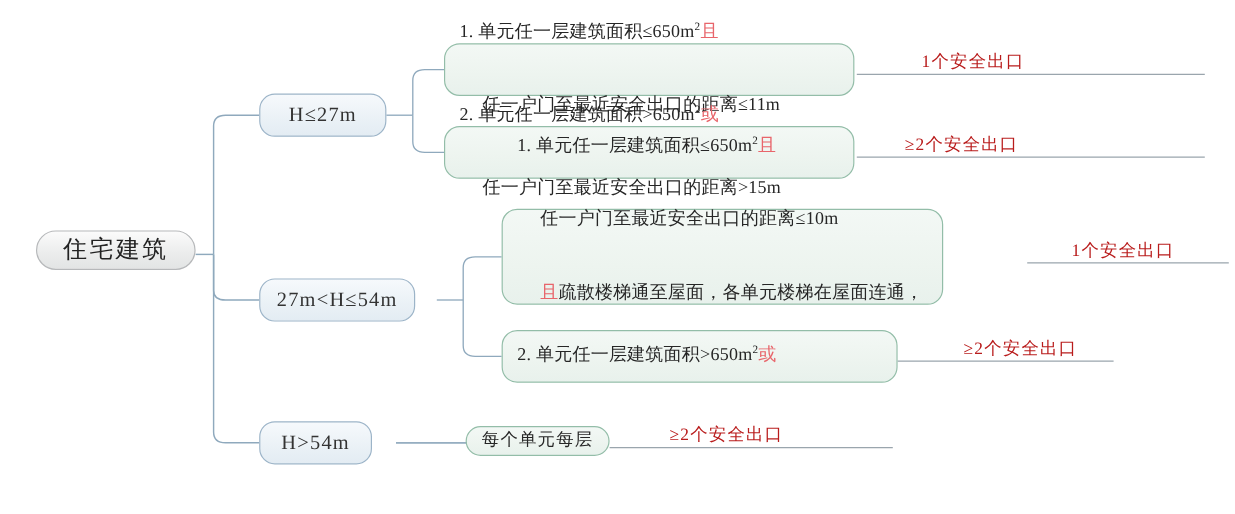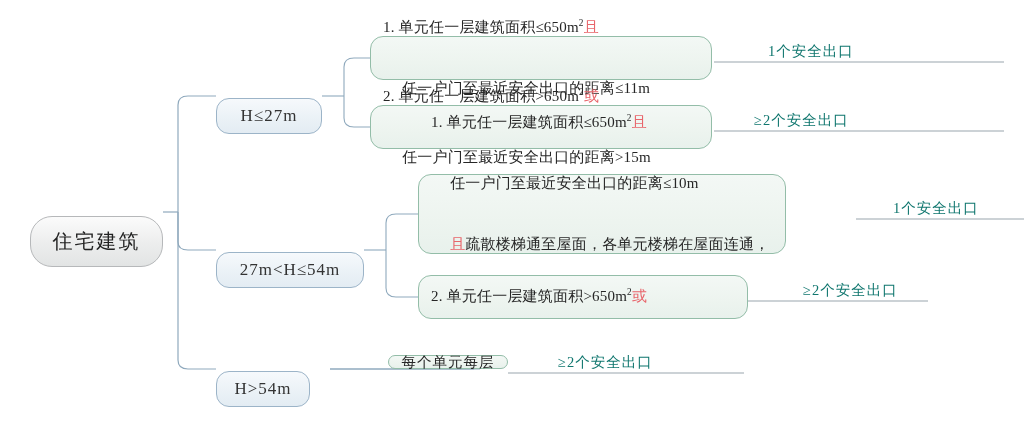--- a/index.html
+++ b/index.html
@@ -52,21 +52,20 @@
   }
 
   
   .node.lvl1 {
     background: linear-gradient(180deg, #f6f9fc 0%, #eaf1f6 60%, #e3ecf3 100%);
     border: 1px solid #9cb4c8;
     border-radius: 13px;
     font-size: 17px;
     letter-spacing: 1px;
     color: #333;
-    margin-top: 20px;
   }
 
   
   .node.lvl2 {
     background: linear-gradient(180deg, #f3f8f5 0%, #edf4ef 60%, #e8f1ec 100%);
     border: 1px solid #93bda8;
     border-radius: 13px;
     font-size: 15px;
     justify-content: flex-start;
     padding: 5px 10px 5px 12px;
@@ -93,21 +92,21 @@
   sup {
     font-size: 0.62em;
     vertical-align: super;
     line-height: 0;
   }
 
   
   .leaf {
     position: absolute;
     font-size: 14.5px;
-    color: #0f766e;
+    color: #b91c1c;
     letter-spacing: 1px;
     white-space: nowrap;
     z-index: 3;
   }
 </style>
 </head>
 <body>
 
 <div id="canvas">
 
@@ -138,21 +137,21 @@
     <g fill="none" stroke="#9aa5ad" stroke-width="1.1">
 
       <path d="M714,62 L1004,62"></path>
       <path d="M714,131 L1004,131"></path>
       <path d="M856,219 L1024,219"></path>
       <path d="M748,301 L928,301"></path>
       <path d="M508,373 L744,373"></path>
     </g>
   </svg>
 
-  <div class="node root" style="left:30px; top:192px; width:133px; height:51px;margin-top:24px;">
+  <div class="node root" style="left:30px; top:192px; width:133px; height:33px;">
     <span>住宅建筑</span>
   </div>
 
   <div class="node lvl1" style="left:216px; top:78px; width:106px; height:36px;">
     <span>H≤27m</span>
   </div>
 
   <div class="node lvl2" style="left:370px; top:36px; width:342px; height:44px;">
     <span class="lines">
       <span class="ln">1. 单元任一层建筑面积≤650m<sup>2</sup><span class="conj">且</span></span>
@@ -166,21 +165,21 @@
   <div class="node lvl2" style="left:370px; top:105px; width:342px; height:44px;">
     <span class="lines">
       <span class="ln">2. 单元任一层建筑面积&gt;650m<sup>2</sup><span class="conj">或</span></span>
       <span class="ln">　 任一户门至最近安全出口的距离&gt;15m</span>
     </span>
   </div>
   <div class="leaf" style="left:754px; top:111px;">
     <span>≥2个安全出口</span>
   </div>
 
-  <div class="node lvl1" style="left:216px; top:232px; width:148px; height:36px;align-items:center;">
+  <div class="node lvl1" style="left:216px; top:232px; width:130px; height:36px;align-items:center;">
     <span>27m&lt;H≤54m</span>
   </div>
 
   <div class="node lvl2" style="left:418px; top:174px; width:368px; height:80px;">
     <span class="lines">
       <span class="ln">1. 单元任一层建筑面积≤650m<sup>2</sup><span class="conj">且</span></span>
       <span class="ln">　 任一户门至最近安全出口的距离≤10m</span>
       <span class="ln">　 <span class="conj">且</span>疏散楼梯通至屋面，各单元楼梯在屋面连通，</span>
       <span class="ln">　 户门为乙级防火门</span>
     </span>
@@ -195,21 +194,21 @@
     </span>
   </div>
   <div class="leaf" style="left:803px; top:281px;">
     <span>≥2个安全出口</span>
   </div>
 
   <div class="node lvl1" style="left:216px; top:351px; width:94px; height:36px;">
     <span>H&gt;54m</span>
   </div>
 
-  <div class="node lvl2 small" style="left:388px; top:355px; width:120px; height:14px;">
+  <div class="node lvl2 small" style="left:388px; top:355px; width:120px; height:25px;">
     <span class="lines" style="text-align:center;">
       <span class="ln">每个单元每层</span>
     </span>
   </div>
   <div class="leaf" style="left:558px; top:353px;">
     <span>≥2个安全出口</span>
   </div>
 
 </div>
 

